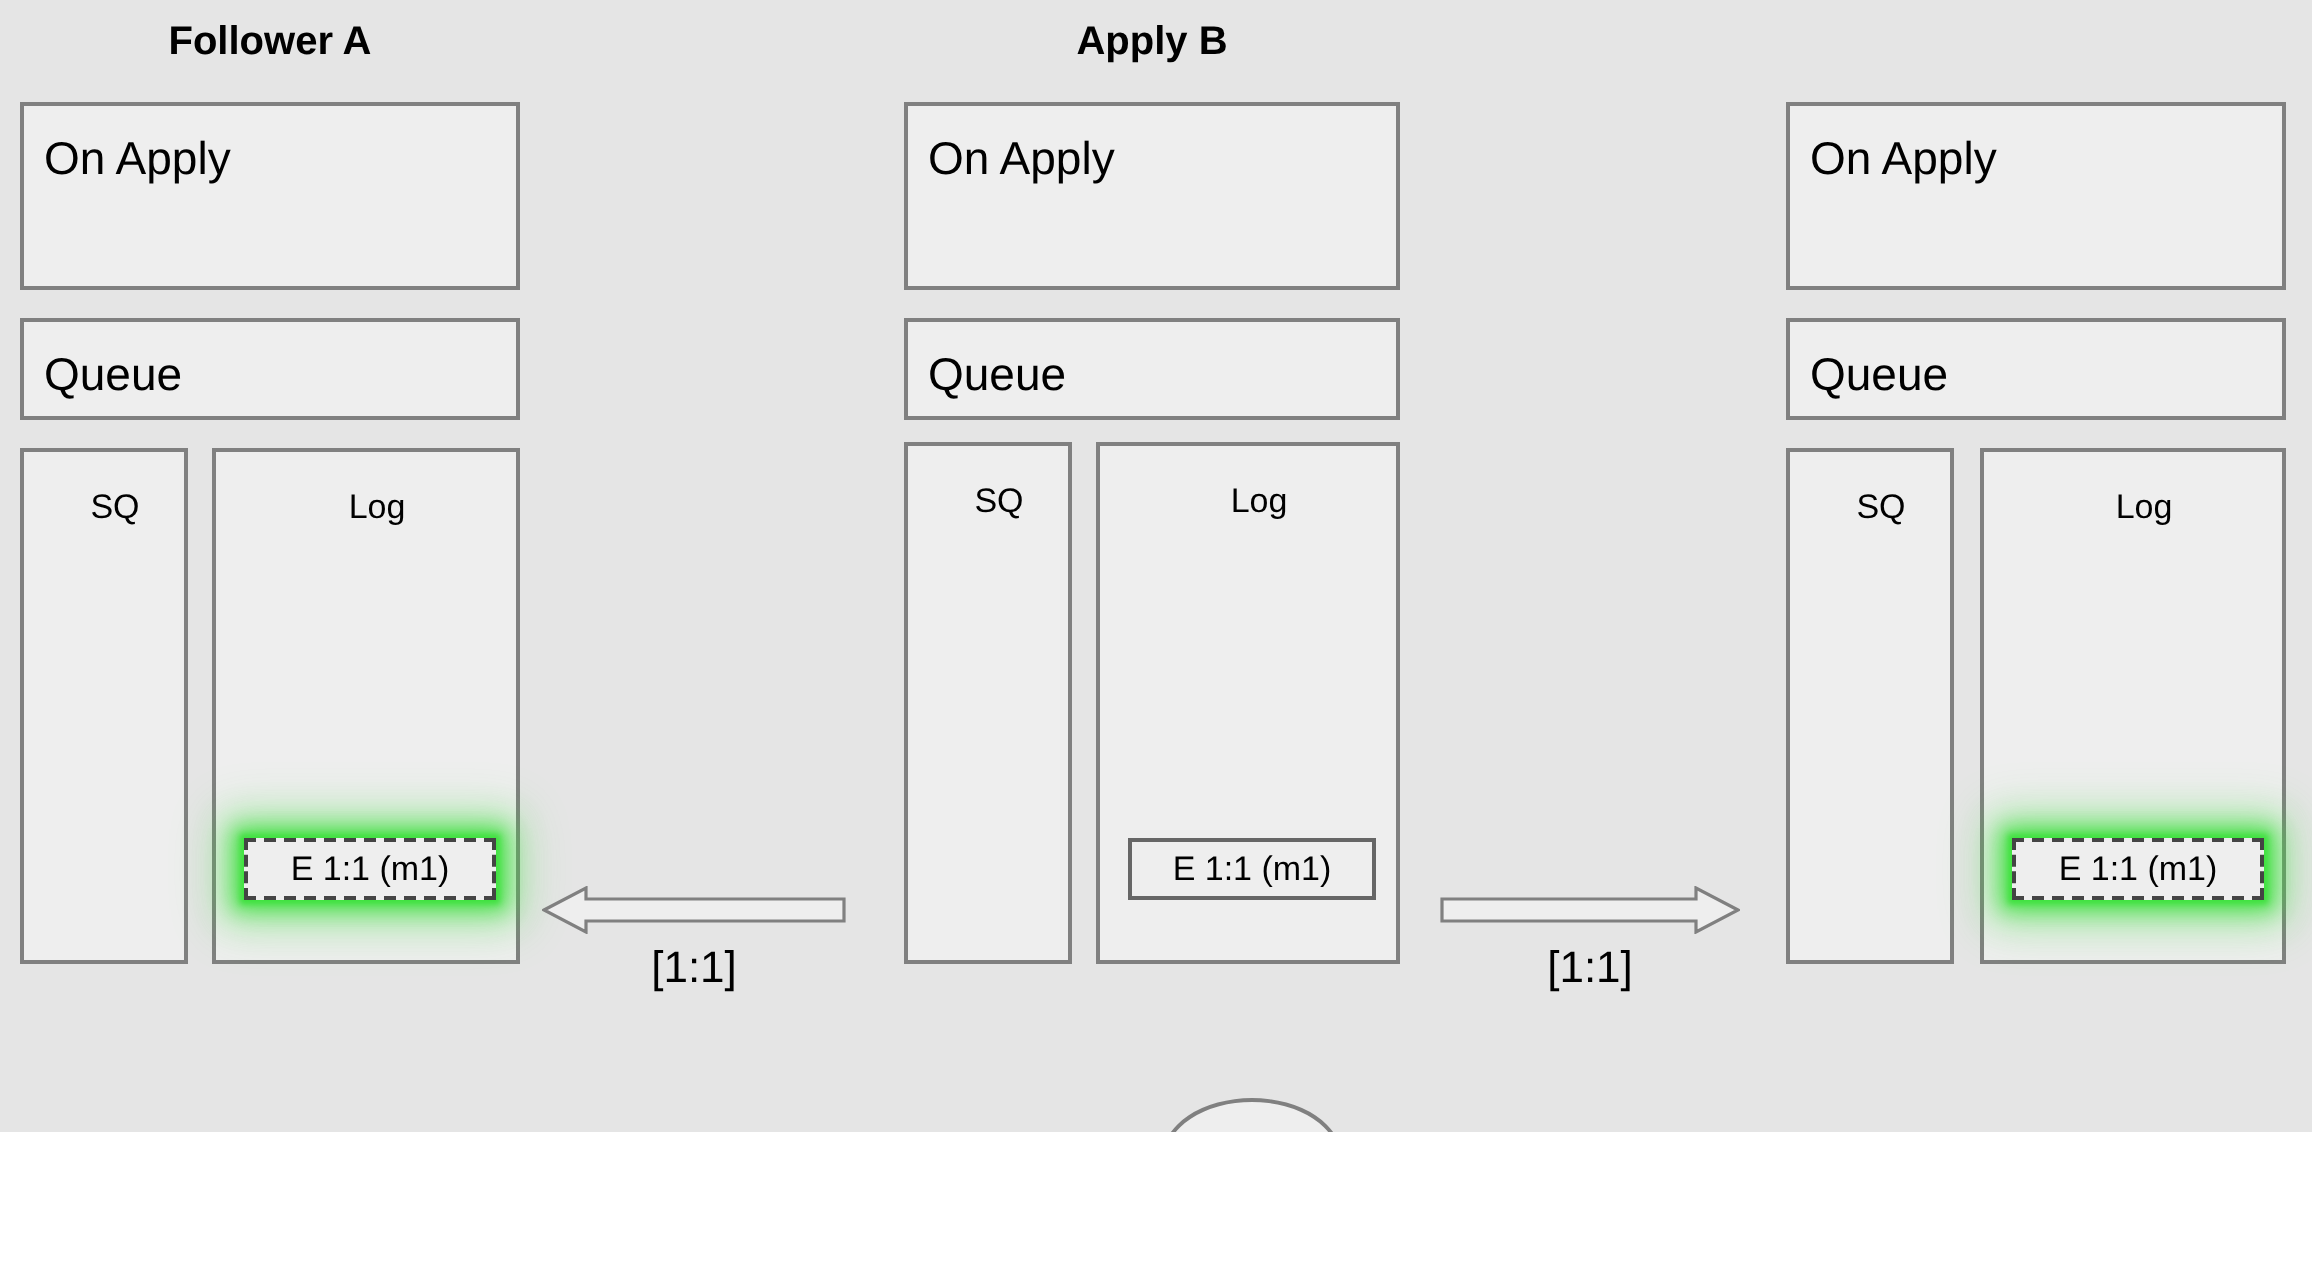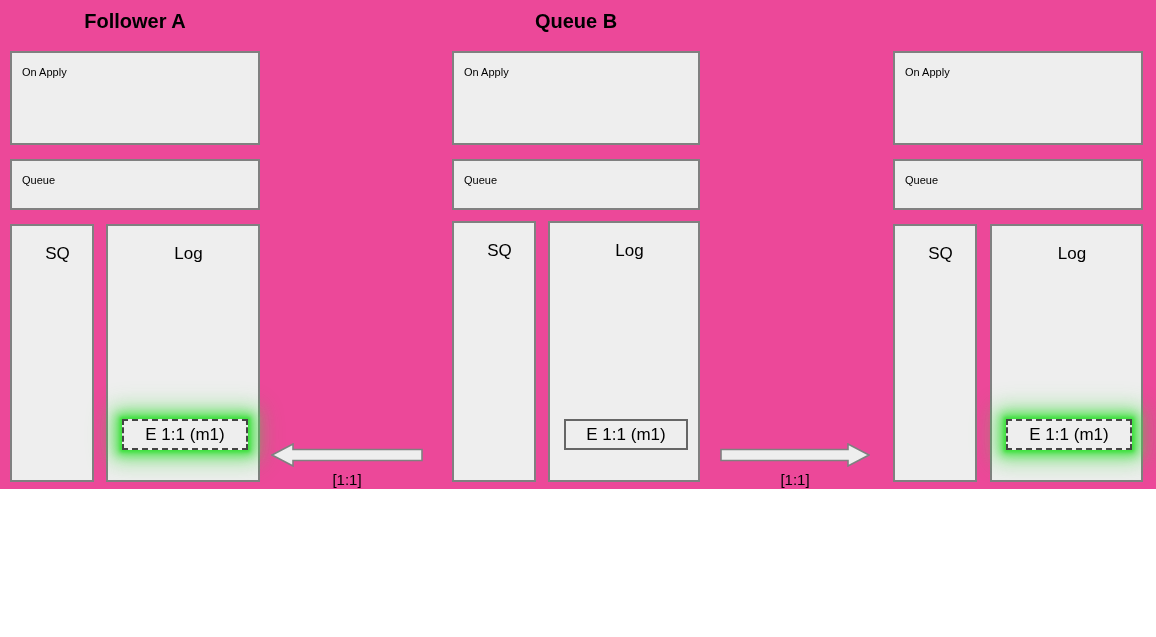--- a/index.html
+++ b/index.html
@@ -7,22 +7,22 @@
     padding: 0;
     background: #ffffff;
   }
   body {
     font-family: "Liberation Sans", sans-serif;
     color: #000000;
   }
   #canvas {
     position: relative;
     width: 1156px;
-    height: 489px;
-    background: #ec4899;
+    height: 566px;
+    background: #e5e5e5;
     overflow: hidden;
   }
   .node-title {
     position: absolute;
     font-size: 20px;
     font-weight: bold;
     color: #000000;
     text-align: center;
     white-space: nowrap;
     letter-spacing: 0px;
@@ -30,21 +30,21 @@
   .box {
     position: absolute;
     background: #eeeeee;
     border: 2px solid #808080;
     box-sizing: border-box;
   }
   .box-label-tl {
     position: absolute;
     left: 10px;
     top: 13px;
-    font-size: 11px;
+    font-size: 23px;
     color: #000000;
     white-space: nowrap;
     text-align: right;
   }
   .box-label-tc {
     position: absolute;
     left: 11px;
     right: 0;
     top: 18px;
     font-size: 17px;
@@ -75,21 +75,21 @@
       0 0 26px 13px rgba(60, 225, 60, 0.20);
   }
   .arrow-wrap {
     position: absolute;
   }
   .arrow-wrap svg {
     display: block;
   }
   .arrow-label {
     position: absolute;
-    font-size: 15px;
+    font-size: 22px;
     color: #000000;
     text-align: center;
     white-space: nowrap;
     width: 100%;
     left: 0;
   }
   .ellipse-node {
     position: absolute;
     background: #eeeeee;
     border: 2px solid #808080;
@@ -119,21 +119,21 @@
 
   <div class="box" style="left:10px; top:224px; width:84px; height:258px;">
     <span class="box-label-tc">SQ</span>
   </div>
 
   <div class="box" style="left:106px; top:224px; width:154px; height:258px;">
     <span class="box-label-tc">Log</span>
     <div class="entry dashed-glow" style="left:14px; top:193px; width:126px; height:31px;">E 1:1 (m1)</div>
   </div>
 
-  <div class="node-title" style="left:452px; top:10px; width:248px;">Queue B</div>
+  <div class="node-title" style="left:452px; top:10px; width:248px;">Apply B</div>
 
   <div class="box" style="left:452px; top:51px; width:248px; height:94px;">
     <span class="box-label-tl">On Apply</span>
   </div>
 
   <div class="box" style="left:452px; top:159px; width:248px; height:51px;">
     <span class="box-label-tl">Queue</span>
   </div>
 
   <div class="box" style="left:452px; top:221px; width:84px; height:261px;">

